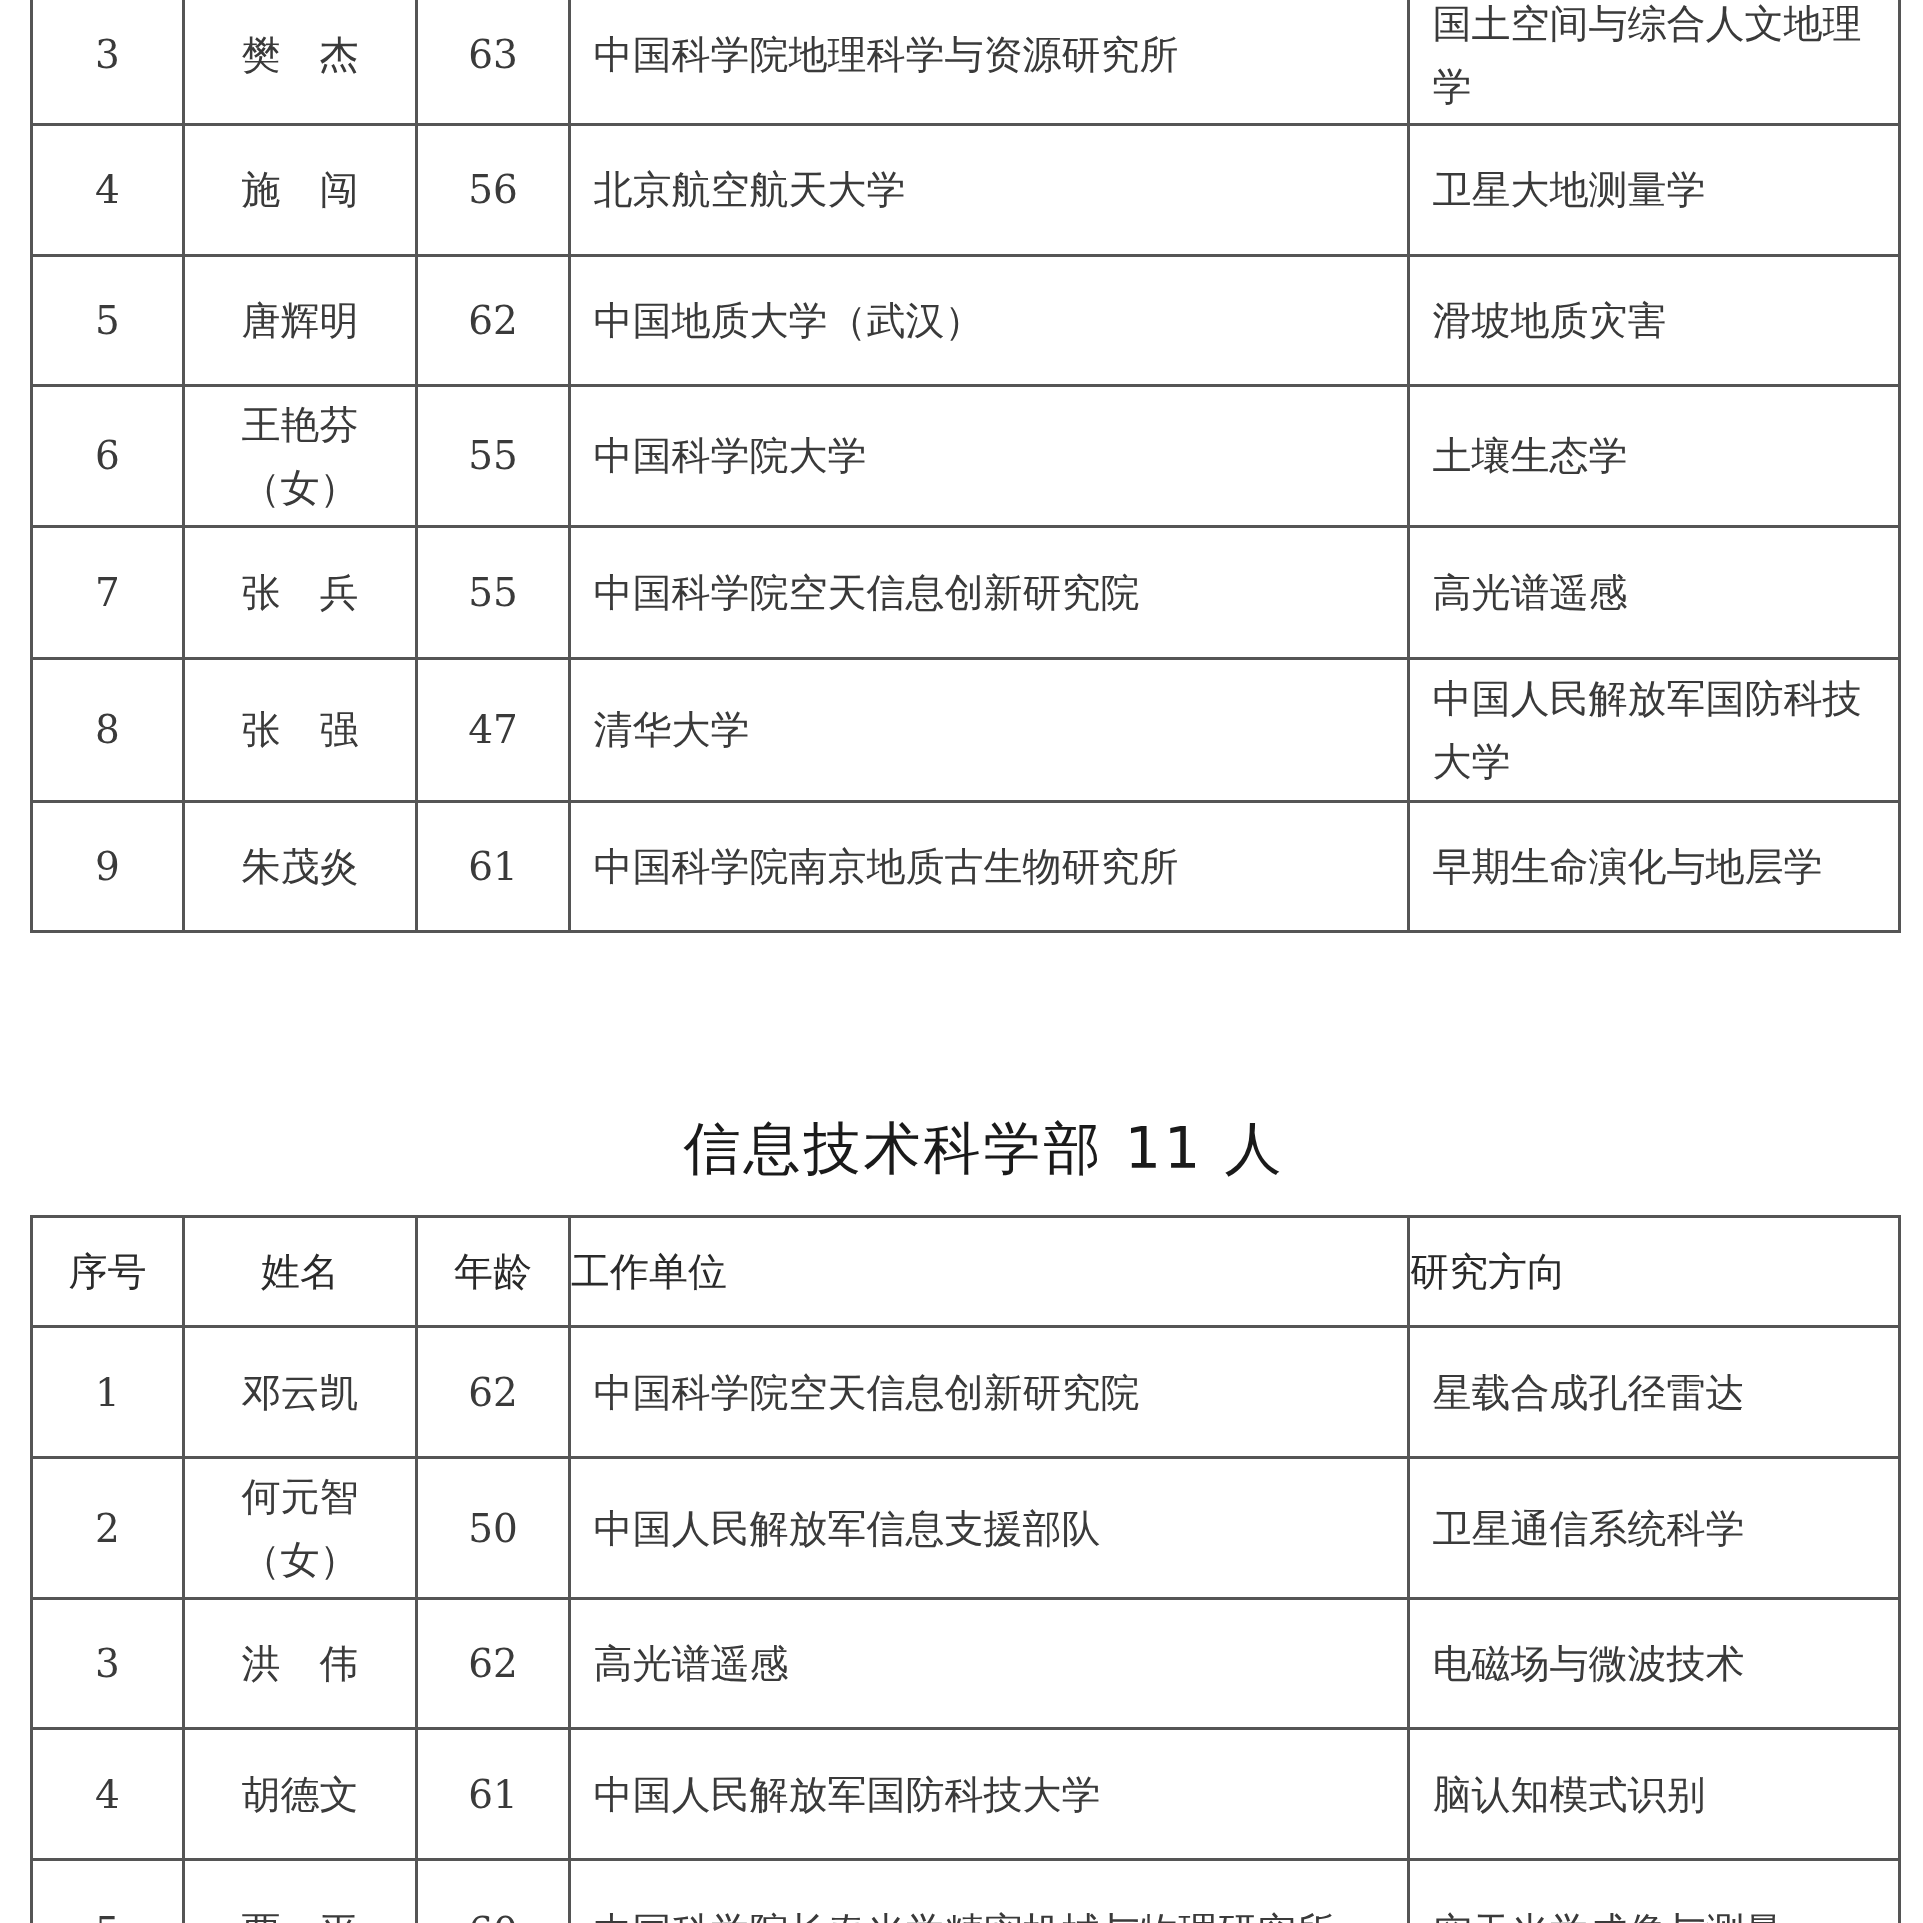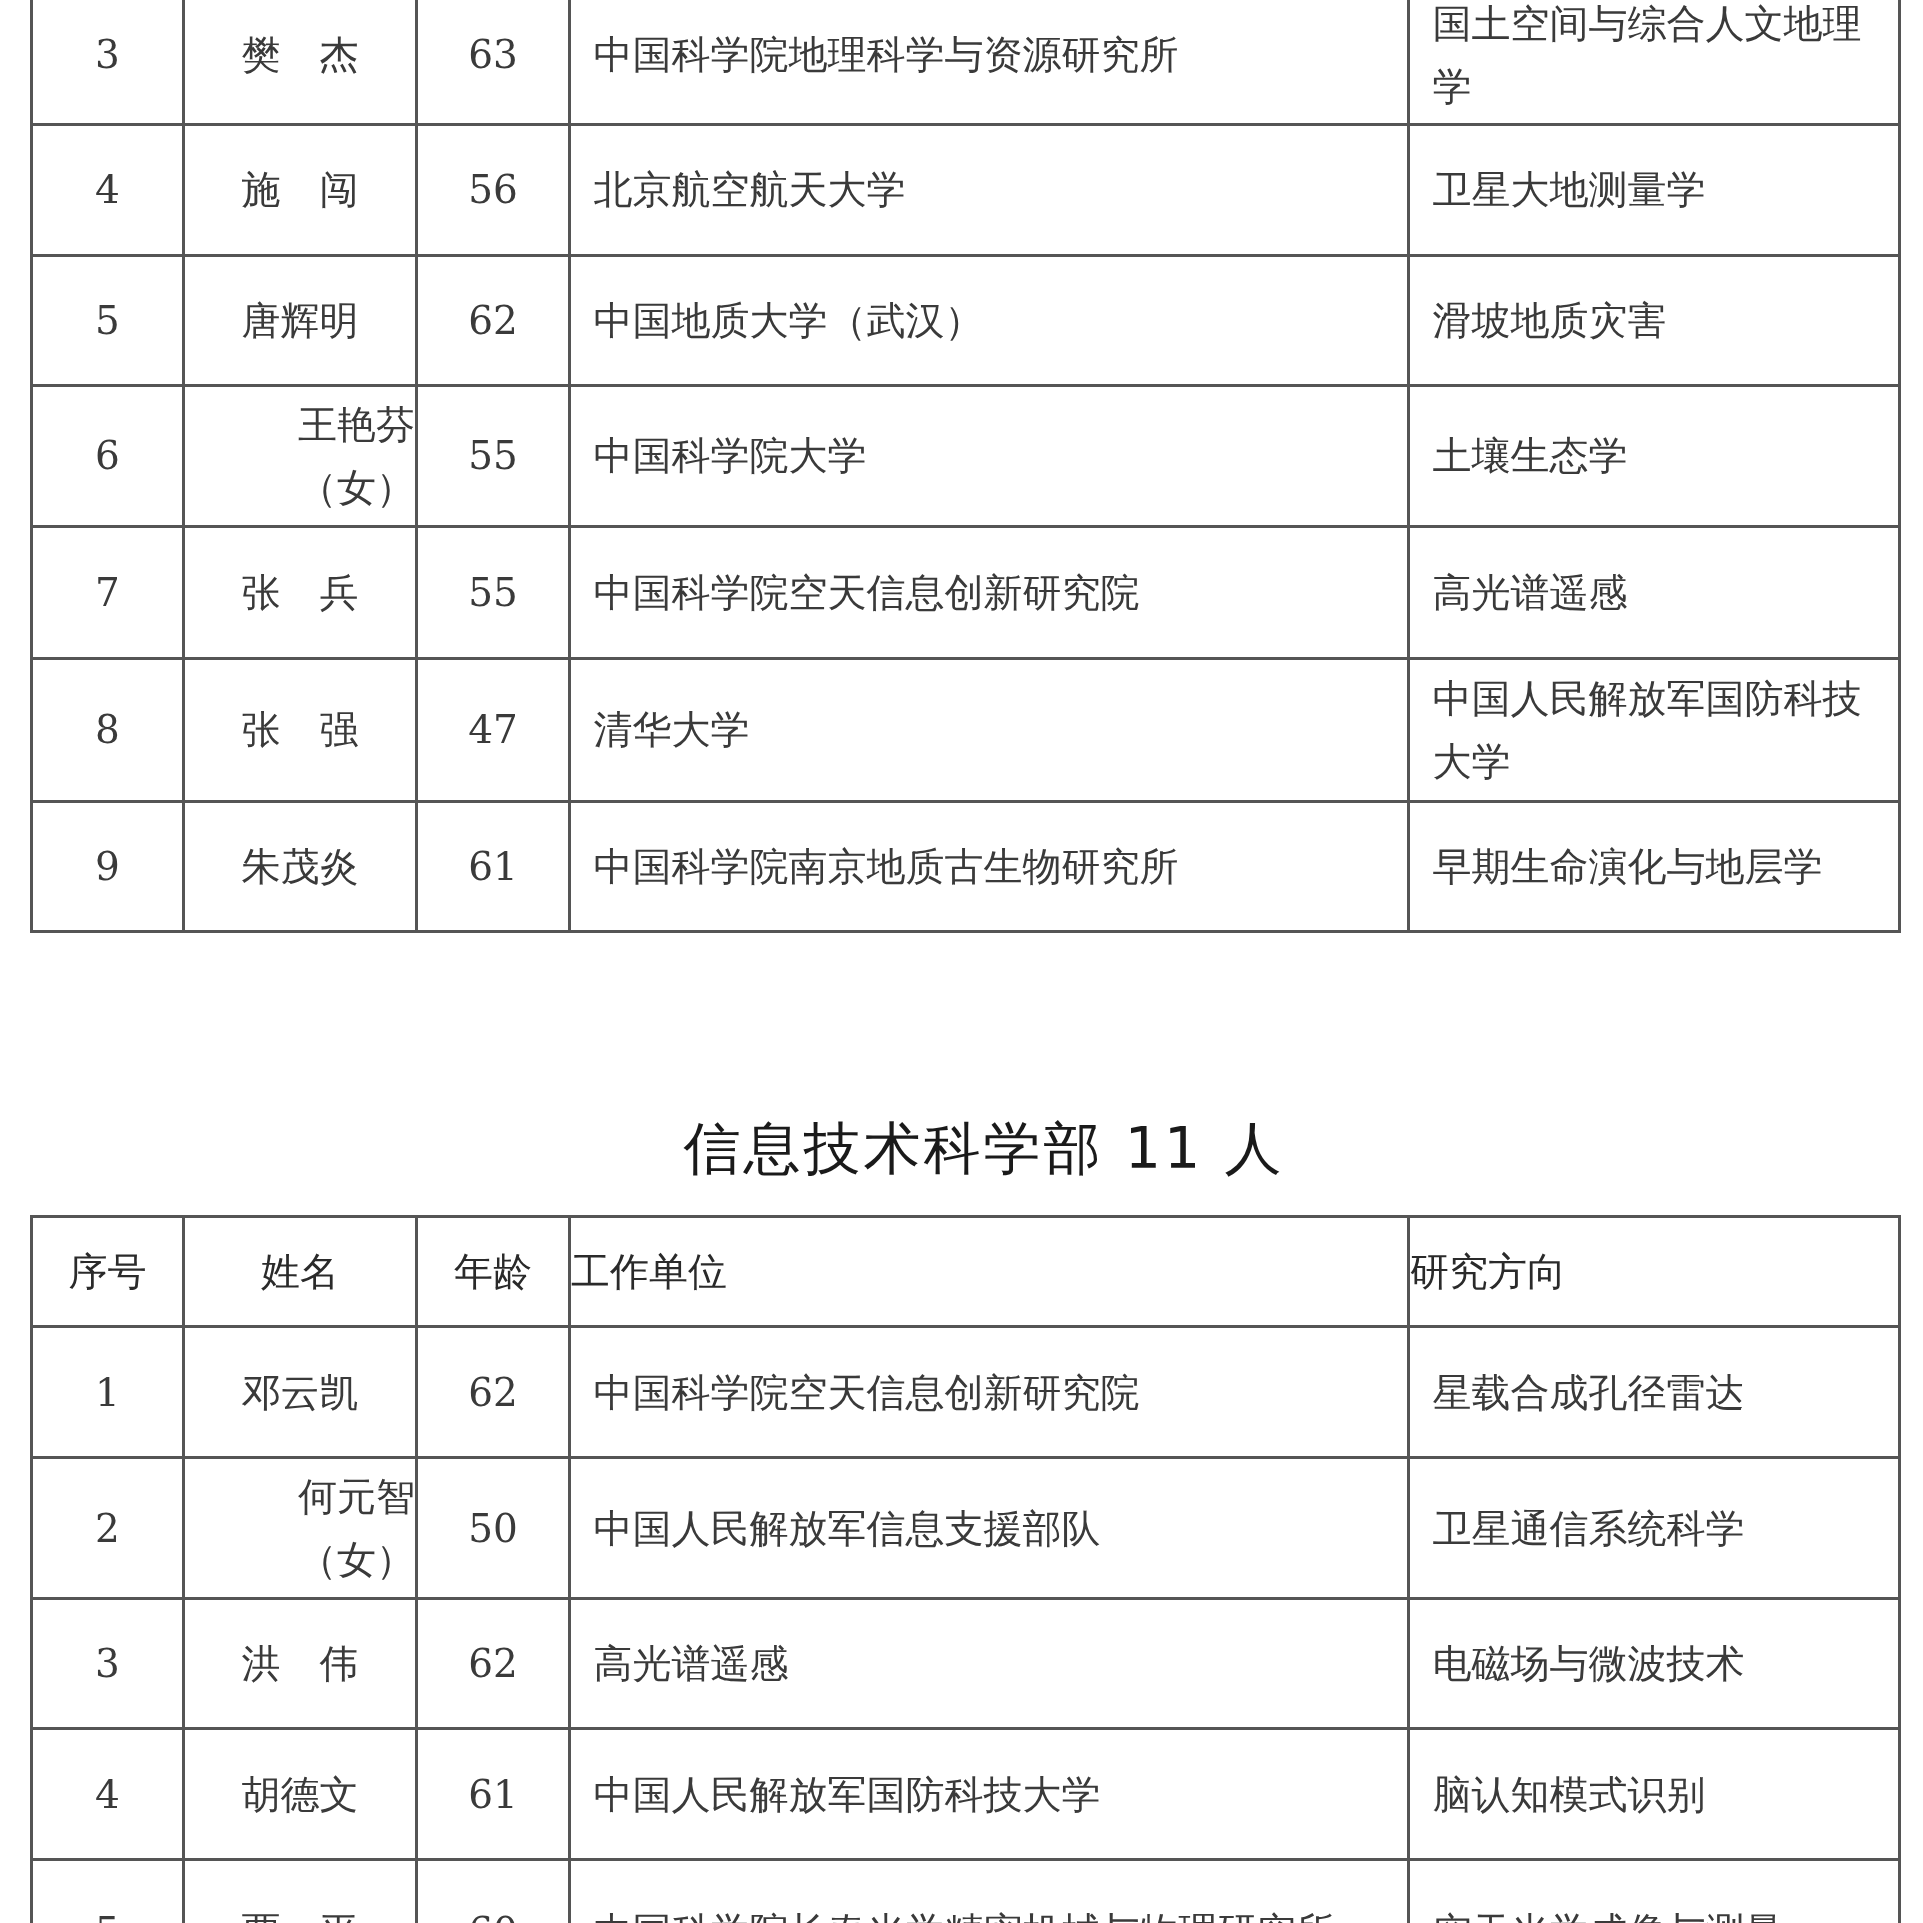--- a/index.html
+++ b/index.html
@@ -34,21 +34,21 @@
   .tbl th.c-org, .tbl th.c-dir { text-align: left; padding-left: 0 !important; }
   #t1 { top: -16.5px; }
   #t2 { top: 1215px; }
   .section-title {
     position: absolute; top: 1111px; left: 16px; width: 1924px;
     text-align: center;
     font-family: "DejaVu Sans", "Liberation Sans", sans-serif;
     font-size: 57px; line-height: 75px;
     color: #1a1a1a; letter-spacing: 3px; margin-left: 6px;
   }
-  .wrap-text { display: block; line-height: 63px; text-align: right; }
+  .wrap-text { display: block; line-height: 63px; }
 </style>
 </head>
 <body>
 
 <table class="tbl" id="t1">
   <colgroup>
     <col style="width:152px">
       <col style="width:233px">
       <col style="width:153px">
       <col style="width:839px">

